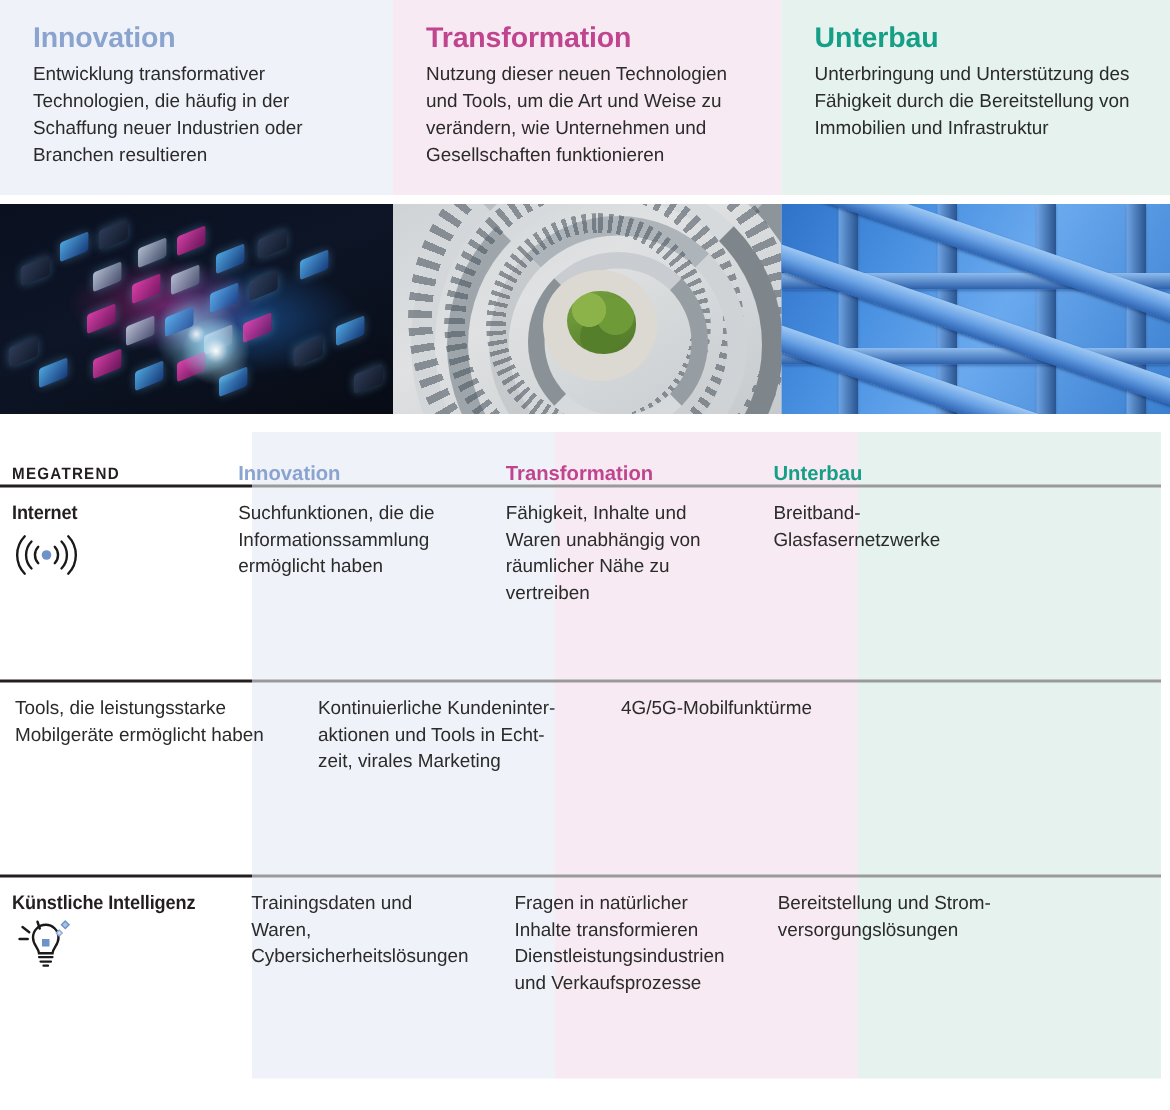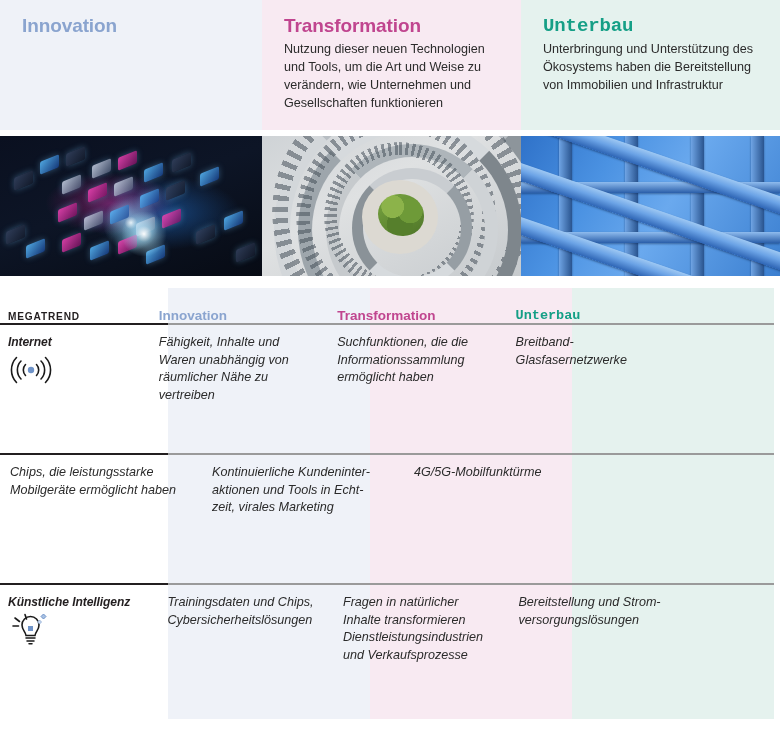--- a/index.html
+++ b/index.html
@@ -33,21 +33,21 @@
 
   .intro-title {
     font-size: 19px;
     font-weight: 700;
     letter-spacing: -0.1px;
     margin: 0 0 4px 0;
     line-height: 1.1;
   }
   .t-innovation     { color: #8aa4cf; }
   .t-transformation { color: #c0458f; }
-  .t-unterbau       { color: #159f86; font-family: Liberation Mono, monospace; }
+  .t-unterbau       { color: #159f86; }
 
   .intro-body {
     font-size: 12.6px;
     line-height: 1.42;
     color: #2b2b2b;
     margin: 0;
     max-width: 100%;
   }
 
   
@@ -176,21 +176,21 @@
 
   .grid {
     position: relative;
     width: 684px;
   }
   .row {
     display: flex;
     position: relative;
   }
   .row.head { height: 37px; }
-  .row.body { height: 130px; font-style: italic; }
+  .row.body { height: 130px; }
   .row.body.last { height: 134px; border-radius: 16px; }
 
   .cell {
     box-sizing: border-box;
     padding: 9px 18px 0 8px;
   }
   .cell.c0 { width: 168px; padding-left: 8px; }
   .cell.c1, .cell.c2, .cell.c3 { width: 202px; padding-left: 10px; }
 
   .colhead {
@@ -245,30 +245,31 @@
     align-items: center;
   }
 </style>
 </head>
 <body>
 
 <div class="intro-strip">
 
   <div class="intro-panel p-innovation">
     <div class="intro-title t-innovation">Innovation</div>
+    <div class="intro-body">Entwicklung transformativer Technologien, die häufig in der Schaffung neuer Industrien oder Branchen resultieren</div>
   </div>
 
   <div class="intro-panel p-transformation">
     <div class="intro-title t-transformation">Transformation</div>
     <div class="intro-body">Nutzung dieser neuen Technologien und Tools, um die Art und Weise zu verändern, wie Unternehmen und Gesellschaften funktionieren</div>
   </div>
 
   <div class="intro-panel p-unterbau">
     <div class="intro-title t-unterbau">Unterbau</div>
-    <div class="intro-body">Unterbringung und Unterstützung des Ökosystems haben die Bereitstellung von Immobilien und Infrastruktur</div>
+    <div class="intro-body">Unterbringung und Unterstützung des Fähigkeit durch die Bereitstellung von Immobilien und Infrastruktur</div>
   </div>
 </div>
 
 <div class="image-strip">
 
   <div class="photo ph-1">
     <div class="cube d" style="left:14px;  top:38px;"></div>
     <div class="cube b" style="left:40px;  top:22px;"></div>
     <div class="cube d" style="left:66px;  top:14px;"></div>
     <div class="cube g" style="left:92px;  top:26px;"></div>
@@ -360,36 +361,36 @@
             <circle cx="23" cy="15" r="3.2" fill="#6f93c8"></circle>
             <path d="M17.5 9.5 A8 8 0 0 0 17.5 20.5" stroke="#1a1a1a" stroke-width="1.6" fill="none" stroke-linecap="round"></path>
             <path d="M28.5 9.5 A8 8 0 0 1 28.5 20.5" stroke="#1a1a1a" stroke-width="1.6" fill="none" stroke-linecap="round"></path>
             <path d="M13 6 A13 13 0 0 0 13 24" stroke="#1a1a1a" stroke-width="1.6" fill="none" stroke-linecap="round"></path>
             <path d="M33 6 A13 13 0 0 1 33 24" stroke="#1a1a1a" stroke-width="1.6" fill="none" stroke-linecap="round"></path>
             <path d="M8.5 2.5 A18 18 0 0 0 8.5 27.5" stroke="#1a1a1a" stroke-width="1.6" fill="none" stroke-linecap="round"></path>
             <path d="M37.5 2.5 A18 18 0 0 1 37.5 27.5" stroke="#1a1a1a" stroke-width="1.6" fill="none" stroke-linecap="round"></path>
           </svg>
         </div>
       </div>
+      <div class="cell c1">
+        <div class="cell-text">Suchfunktionen, die die Informationssammlung ermöglicht haben</div>
+      </div>
       <div class="cell c2">
         <div class="cell-text">Fähigkeit, Inhalte und Waren unabhängig von räumlicher Nähe zu vertreiben</div>
-      </div>
-      <div class="cell c1">
-        <div class="cell-text">Suchfunktionen, die die Informationssammlung ermöglicht haben</div>
       </div>
       <div class="cell c3">
         <div class="cell-text">Breitband-Glasfasernetzwerke</div>
       </div>
       <div class="rule" style="bottom:0;"></div>
       <div class="rule-cols" style="bottom:0;"></div>
     </div>
 
     <div class="row body">
       <div class="cell c1">
-        <div class="cell-text">Chips, die leistungsstarke Mobilgeräte ermöglicht haben</div>
+        <div class="cell-text">Tools, die leistungsstarke Mobilgeräte ermöglicht haben</div>
       </div>
       <div class="cell c2">
         <div class="cell-text">Kontinuierliche Kundeninter-aktionen und Tools in Echt-zeit, virales Marketing</div>
       </div>
       <div class="cell c3">
         <div class="cell-text">4G/5G-Mobilfunktürme</div>
       </div>
       <div class="rule" style="bottom:0;"></div>
       <div class="rule-cols" style="bottom:0;"></div>
     </div>
@@ -406,21 +407,21 @@
             <rect x="20" y="13" width="5" height="5" fill="#6f93c8"></rect>
             <path d="M5 13 L10.5 13" stroke="#1a1a1a" stroke-width="1.6" stroke-linecap="round"></path>
             <path d="M7 5 L11.5 8.5" stroke="#1a1a1a" stroke-width="1.6" stroke-linecap="round"></path>
             <path d="M17 1.5 L18.5 6" stroke="#1a1a1a" stroke-width="1.6" stroke-linecap="round"></path>
             <path d="M33 3.5 L35.5 1 L38 3.5 L35.5 6 Z" fill="#a9c2e4" stroke="#6f93c8" stroke-width="1"></path>
             <path d="M29.5 9 L31.5 7 L33.5 9 L31.5 11 Z" fill="#cddcf0" stroke="#8fabd4" stroke-width="0.9"></path>
           </svg>
         </div>
       </div>
       <div class="cell c1">
-        <div class="cell-text">Trainingsdaten und Chips, Cybersicherheitslösungen</div>
+        <div class="cell-text">Trainingsdaten und Waren, Cybersicherheitslösungen</div>
       </div>
       <div class="cell c2">
         <div class="cell-text">Fragen in natürlicher Inhalte transformieren Dienstleistungsindustrien und Verkaufsprozesse</div>
       </div>
       <div class="cell c3">
         <div class="cell-text">Bereitstellung und Strom-versorgungslösungen</div>
       </div>
     </div>
 
   </div>

